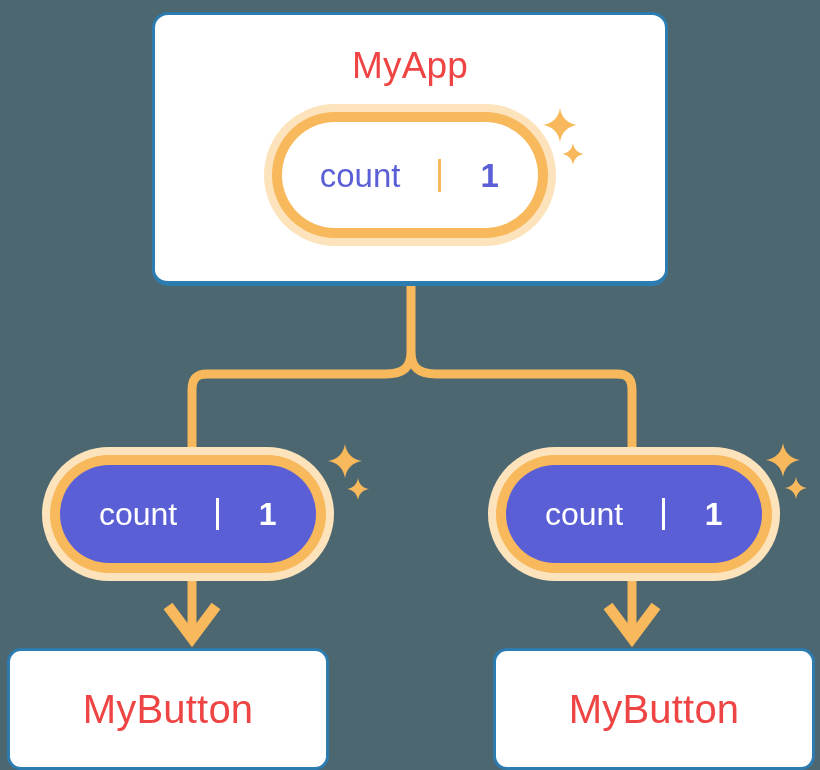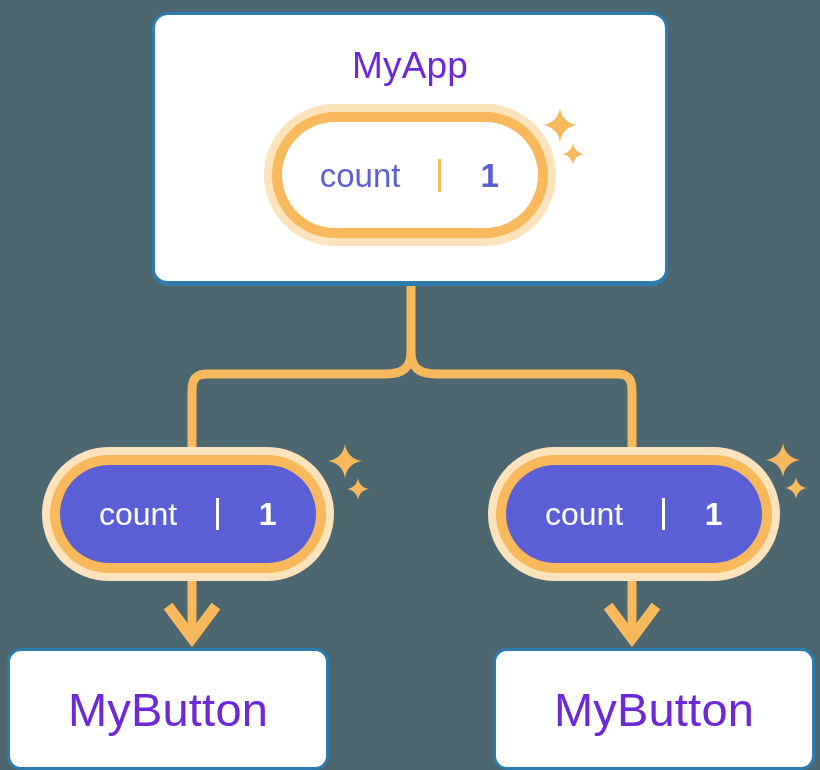--- a/index.html
+++ b/index.html
@@ -32,21 +32,21 @@
   
   .card {
     position: absolute;
     background: #ffffff;
     border: 3px solid #2c7cb0;
     border-bottom-width: 5px;
     border-radius: 16px;
     box-sizing: border-box;
   }
   .card-title {
-    color: #6d28d9;
+    color: #ef4444;
     font-size: 37px;
     font-weight: 400;
     letter-spacing: 0.2px;
     text-align: center;
     white-space: nowrap;
   }
 
   #myapp-card {
     left: 152px;
     top: 12px;
@@ -62,21 +62,21 @@
     width: 322px;
     height: 122px;
     border-bottom-width: 3px;
     border-radius: 14px;
     display: flex;
     align-items: center;
     justify-content: center;
   }
   #mybutton-left  { left: 7px; }
   #mybutton-right { left: 493px; }
-  .button-card .card-title { font-size: 47px; }
+  .button-card .card-title { font-size: 40px; }
 
   
   .pill-wrap {
     position: absolute;
   }
   .pill-glow {
     position: absolute;
     left: 0;
     top: 0;
     right: 0;

